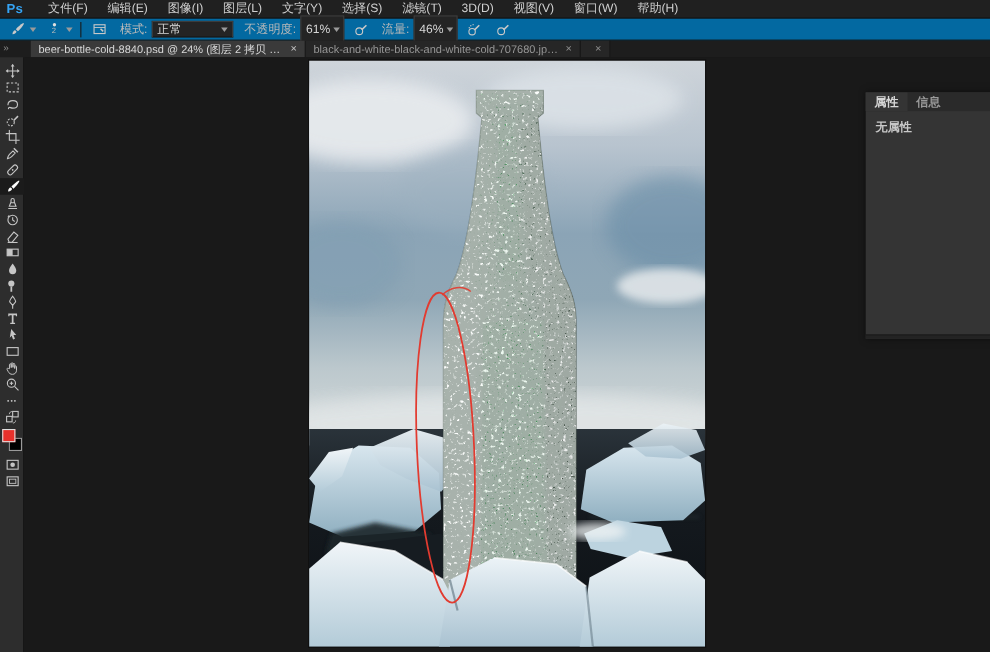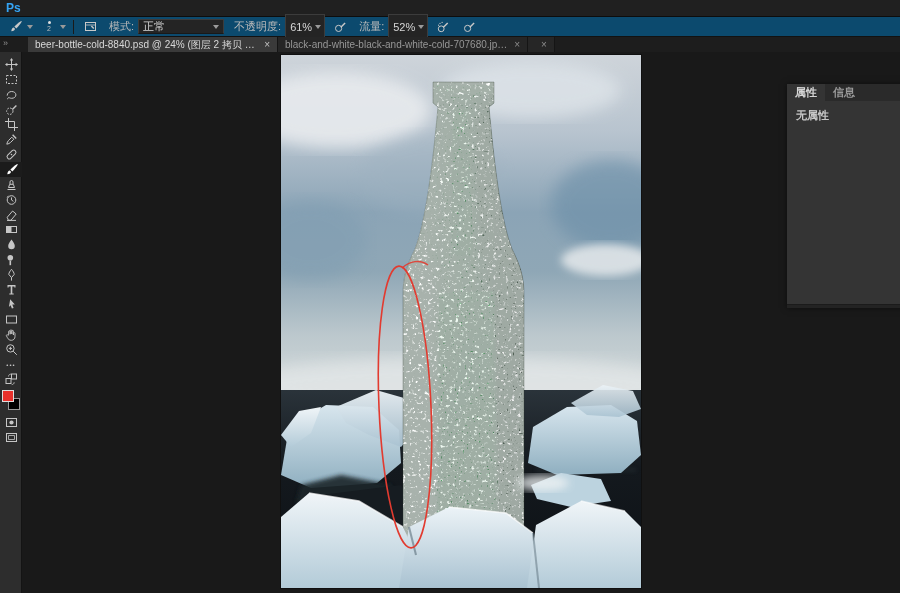--- a/index.html
+++ b/index.html
@@ -6,24 +6,24 @@
   *{box-sizing:border-box;font-family:"Liberation Sans","DejaVu Sans",sans-serif;}
   #app{position:relative;width:900px;height:593px;overflow:hidden;background:#191919;user-select:none;}
 
   
   .menubar{position:absolute;left:0;top:0;width:900px;height:17px;background:#202020;border-bottom:1px solid #0d0d0d;display:flex;align-items:center;}
   .ps-logo{font-weight:bold;font-size:12px;margin:0 14px 0 6px;letter-spacing:0;}
   .menu-items{display:flex;align-items:center;height:100%;}
   .menu-item{font-size:11px;color:#cfcfcf;padding:0 9px;line-height:16px;white-space:nowrap;cursor:default;}
 
   
-  .optionsbar{position:absolute;left:0;top:17px;width:900px;height:20px;background:#0c4a6e;border-bottom:1px solid #121212;display:flex;align-items:center;padding-left:6px;}
+  .optionsbar{position:absolute;left:0;top:17px;width:900px;height:20px;background:#0369a1;border-bottom:1px solid #121212;display:flex;align-items:center;padding-left:6px;}
   .optionsbar .opt-icon{display:inline-flex;align-items:center;justify-content:center;width:18px;height:18px;color:#c9c9c9;}
   .optionsbar .opt-label{font-size:11px;color:#b9b9b9;margin:0 4px 0 10px;white-space:nowrap;}
-  .opt-select{display:inline-flex;align-items:center;justify-content:space-between;width:86px;height:15px;background:#242424;border:1px solid #3c3c3c;border-bottom-color:#191919;padding:0 4px;font-size:11px;color:#d6d6d6;}
+  .opt-select{display:inline-flex;align-items:center;justify-content:space-between;width:74px;height:15px;background:#242424;border:1px solid #3c3c3c;border-bottom-color:#191919;padding:0 4px;font-size:11px;color:#d6d6d6;}
   .opt-field{display:inline-flex;align-items:center;justify-content:space-between;width:40px;height:26px;background:#242424;border:1px solid #3c3c3c;padding:10px 4px;font-size:11px;color:#d6d6d6;}
   .chev{width:0;height:0;border-left:3px solid transparent;border-right:3px solid transparent;border-top:4px solid #9a9a9a;display:inline-block;margin-left:3px;}
   .brush-preview{display:inline-flex;flex-direction:column;align-items:center;justify-content:center;width:16px;height:18px;margin-left:8px;color:#cfcfcf;}
   .brush-preview .dot{width:3px;height:3px;border-radius:50%;background:#e0e0e0;margin-bottom:1px;}
   .brush-preview .bsize{font-size:7px;line-height:7px;color:#bdbdbd;}
   .sep{width:1px;height:14px;background:#1a1a1a;margin:0 7px;}
 
   svg.ticon-svg{stroke:currentColor;fill:none;stroke-width:1;display:block;}
   svg.ticon-svg .f{fill:currentColor;stroke:none;}
 
@@ -58,20 +58,33 @@
   .panel-body{padding:7px 9px;font-size:11px;color:#c8c8c8;}
   .panel-footer{position:absolute;left:0;bottom:0;width:100%;height:4px;background:#232323;border-top:1px solid #1b1b1b;}
 </style>
 </head>
 <body>
 
 <div id="app">
 
   <div class="menubar">
     <span class="ps-logo" style="color: rgb(53, 164, 244);">Ps</span>
+    <span class="menu-items">
+        <span class="menu-item">文件(F)</span>
+        <span class="menu-item">编辑(E)</span>
+        <span class="menu-item">图像(I)</span>
+        <span class="menu-item">图层(L)</span>
+        <span class="menu-item">文字(Y)</span>
+        <span class="menu-item">选择(S)</span>
+        <span class="menu-item">滤镜(T)</span>
+        <span class="menu-item">3D(D)</span>
+        <span class="menu-item">视图(V)</span>
+        <span class="menu-item">窗口(W)</span>
+        <span class="menu-item">帮助(H)</span>
+      </span>
   </div>
 
   <div class="optionsbar">
     <span class="opt-icon">
       <svg class="ticon-svg" width="13" height="13" viewBox="0 0 13 13">
           <path class="f" d="M12.2 1c-2.6 1.5-5.3 3.7-6.8 5.6l1.9 1.9C9.2 7 11.3 4.2 12.8 1.6z"></path>
           <path class="f" d="M4.8 7.5c-1.4.2-2.3 1.3-2.5 3.7 2.4-.2 3.5-1.1 3.7-2.5z"></path>
         </svg>
     </span>
     <span class="chev"></span>
@@ -99,21 +112,21 @@
       <span class="chev"></span>
     </span>
     <span class="opt-icon" style="margin-left:6px">
       <svg class="ticon-svg" width="13" height="13" viewBox="0 0 13 13">
           <circle cx="4.6" cy="8.4" r="3.1"></circle>
           <path class="f" d="M6.3 6.7l4.3-4.3 1 1-4.3 4.3z"></path>
         </svg>
     </span>
     <span class="opt-label">流量:</span>
     <span class="opt-field">
-      <span>52%</span>
+      <span>46%</span>
       <span class="chev"></span>
     </span>
     <span class="opt-icon" style="margin-left:6px">
       <svg class="ticon-svg" width="13" height="13" viewBox="0 0 13 13">
           <path class="f" d="M5.9 6.7l4.3-4.3 1 1-4.3 4.3z"></path>
           <circle cx="4.2" cy="8.8" r="2.9"></circle>
           <circle class="f" cx="1.6" cy="5.2" r=".6"></circle>
           <circle class="f" cx="3" cy="3.4" r=".6"></circle>
           <circle class="f" cx="5.1" cy="2.4" r=".6"></circle>
         </svg>

